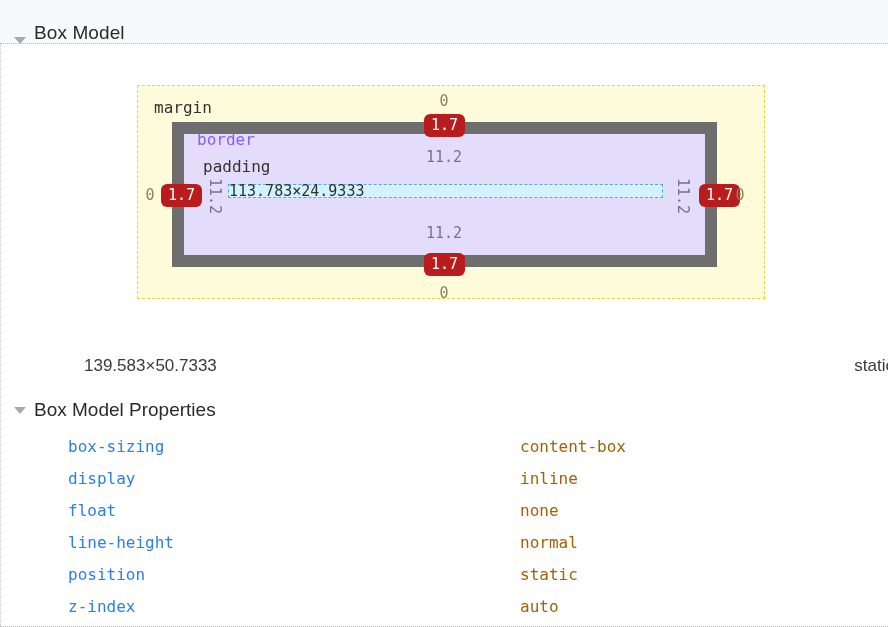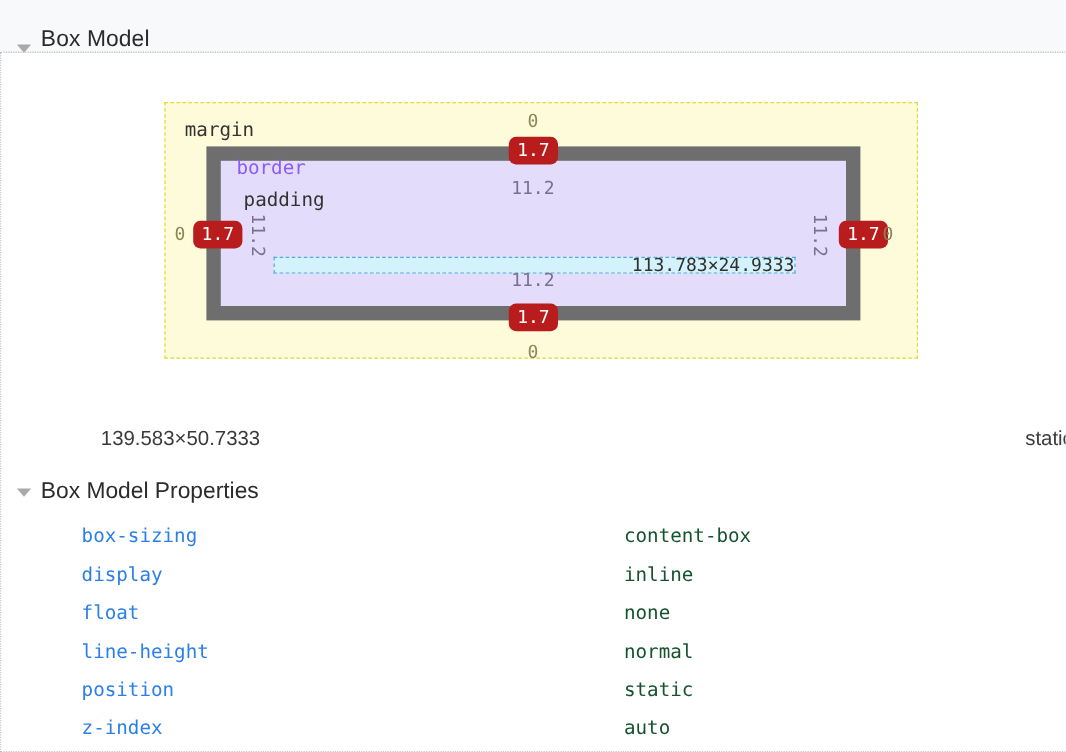--- a/index.html
+++ b/index.html
@@ -104,22 +104,21 @@
     position: absolute;
     left: 228px;
     top: 140px;
     width: 435px;
     height: 14px;
     background: #d4f2fb;
     border: 1px dashed #5aa7d6;
     box-sizing: border-box;
     display: flex;
     align-items: center;
-    justify-content: flex-end;
-    margin-top: 30px;
+    justify-content: flex-start;
   }
   .content-dims {
     font-family: "DejaVu Sans Mono", monospace;
     font-size: 15px;
     color: #303030;
     white-space: nowrap;
   }
 
   .layer-label {
     position: absolute;
@@ -245,21 +244,21 @@
     left: 36px;
     font-family: "DejaVu Sans Mono", monospace;
     font-size: 16px;
     color: #2a7fe8;
   }
   .prop-value {
     position: absolute;
     left: 488px;
     font-family: "DejaVu Sans Mono", monospace;
     font-size: 16px;
-    color: #14532d;
+    color: #a16207;
   }
 
   .bottom-rule {
     position: absolute;
     left: 0;
     bottom: 0;
     width: 888px;
     height: 0;
     border-bottom: 1px dotted #b8b8b8;
   }

